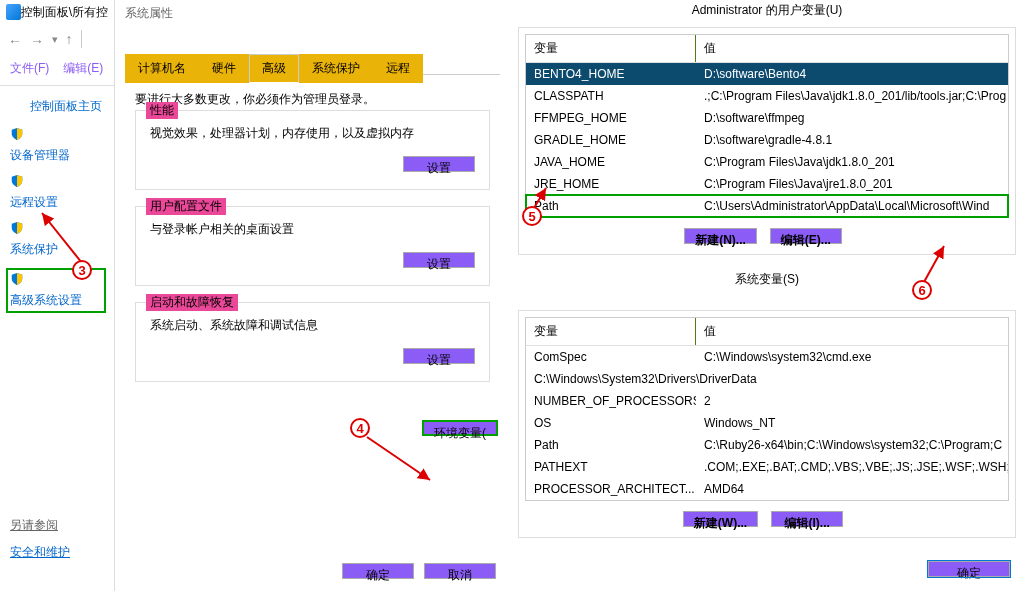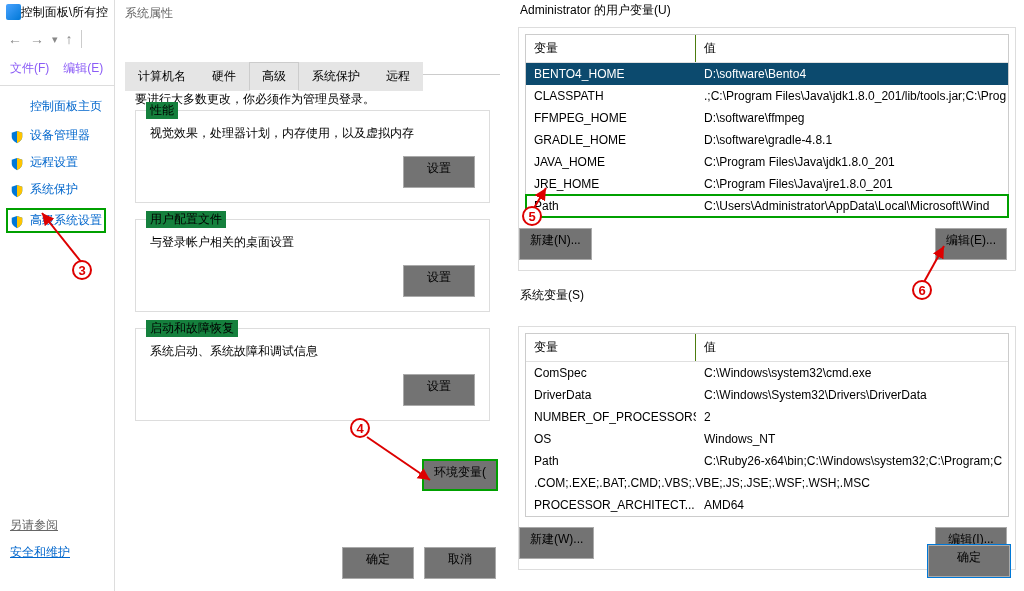--- a/index.html
+++ b/index.html
@@ -8,62 +8,62 @@
 
 .left-panel { position: absolute; left: 0; top: 0; width: 115px; height: 591px; background: #fff; border-right: 1px solid #ddd; }
 .title-bar { display: flex; align-items: center; padding: 4px 6px; height: 24px; }
 .title-bar .text { font-size: 12px; color: #000; white-space: nowrap; }
 .nav-row { display: flex; align-items: center; padding: 4px 8px; height: 30px; gap: 8px; }
 .nav-arrow { color: #888; font-size: 14px; }
 .menu-row { display: flex; gap: 14px; padding: 6px 10px; }
 .menu-item { color: #8b5cf6; }
 .sidebar-links { padding: 10px 10px; }
 .sidebar-title { color: #0066cc; margin-bottom: 12px; padding-left: 20px; }
-.sidebar-link { display: flex; align-items: flex-end; gap: 6px; margin-bottom: 10px; cursor: pointer; }
+.sidebar-link { display: flex; align-items: flex-start; gap: 6px; margin-bottom: 10px; cursor: pointer; flex-direction: column; }
 .sidebar-link .shield { width: 14px; height: 14px; flex-shrink: 0; }
 .sidebar-link .text { color: #0066cc; white-space: nowrap; }
 .sidebar-link.highlighted { border: 2px solid #00a000; padding: 2px; margin-left: -4px; margin-right: -2px; }
 .bottom-links { position: absolute; bottom: 20px; left: 10px; }
 .bottom-links div { color: #666; margin-bottom: 10px; text-decoration: underline; }
 .bottom-links .link { color: #0066cc; }
 
 
 .mid-panel { position: absolute; left: 115px; top: 0; width: 395px; height: 591px; background: #fff; }
 .mid-title { padding: 5px 10px; color: #666; }
 .tabs { display: flex; border-bottom: 1px solid #ccc; margin: 18px 10px 0 10px; }
-.tab { padding: 5px 12px; border: 1px solid transparent; border-bottom: none; cursor: pointer; position: relative; top: 17px; background: #e5e5e5; }
+.tab { padding: 5px 12px; border: 1px solid transparent; border-bottom: none; cursor: pointer; position: relative; top: 9px; background: #eab308; }
 .tab.active { border: 1px solid #ccc; border-bottom: 1px solid #fff; text-align: right; }
 .tab-content { padding: 16px 20px; }
 .section-note { margin-bottom: 2px; }
 .group { border: 1px solid #ddd; padding: 14px 14px 14px 14px; margin-bottom: 16px; position: relative; }
-.group-title { position: absolute; top: -9px; left: 10px; background: #15803d; padding: 0 4px; }
+.group-title { position: absolute; top: -9px; left: 10px; background: #ec4899; padding: 0 4px; }
 .group-text { color: #000; margin-bottom: 14px; }
 .group-btn-row { text-align: right; }
-.btn { display: inline-block; min-width: 72px; height: 32px; line-height: 22px; text-align: center; border: 1px solid #aaa; background: #737373; cursor: pointer; padding: 0 10px; }
+.btn { display: inline-block; min-width: 72px; height: 16px; line-height: 22px; text-align: center; border: 1px solid #aaa; background: #8b5cf6; cursor: pointer; padding: 0 10px; }
 .env-btn-row { text-align: right; margin: 6px 12px 10px 0; }
 .env-btn { border: 2px solid #00a000; }
 .bottom-btns { position: absolute; bottom: 12px; right: 14px; display: flex; gap: 10px; }
 
 
 .right-panel { position: absolute; left: 510px; top: 0; width: 514px; height: 591px; background: #fff; }
-.rp-title { padding: 2px 10px 4px 10px; }
+.rp-title { padding: 2px 10px 4px 10px; text-align: center; }
 .var-frame { border: 1px solid #ddd; margin: 4px 8px 0 8px; position: relative; padding-top: 6px; }
 .var-frame.bottom { margin-top: 18px; }
 .table-wrap { border: 1px solid #ccc; margin: 0 6px 8px 6px; background: #fff; }
 .thead { display: flex; background: #fff; border-bottom: 1px solid #e0e0e0; }
 .thead .th { padding: 5px 8px; font-weight: normal; }
 .thead .th.c1 { width: 170px; border-right: 1px solid #4d7c0f; }
 .thead .th.c2 { flex: 1; }
 .trow { display: flex; padding: 2px 0; cursor: pointer; }
 .trow .td { padding: 2px 8px; white-space: nowrap; overflow: hidden; }
 .trow .td.c1 { width: 170px; }
 .trow .td.c2 { flex: 1; }
 .trow.selected { background: #0c4a6e; color: #fff; }
 .trow.path-highlight { outline: 2px solid #00a000; outline-offset: -1px; }
-.btn-row { display: flex; gap: 13px; justify-content: space-between; padding: 2px 8px 10px 0; }
+.btn-row { display: flex; gap: 13px; justify-content: center; padding: 2px 8px 10px 0; font-weight: bold; }
 .rp-bottom { position: absolute; bottom: 14px; right: 14px; display: flex; gap: 10px; }
 .btn.primary-border { outline: 1px solid #0078d7; }
 
 
 .marker { position: absolute; width: 20px; height: 20px; border-radius: 50%; border: 2px solid #d00; color: #d00; font-weight: bold; font-size: 13px; text-align: center; line-height: 17px; background: #fff; z-index: 100; }
 .arrow { position: absolute; z-index: 99; pointer-events: none; }
 .arrow svg { overflow: visible; }
 
 
 .shield svg { width: 14px; height: 14px; }
@@ -213,36 +213,36 @@
     <div class="table-wrap">
       <div class="thead">
         <div class="th c1">变量</div>
         <div class="th c2">值</div>
       </div>
       <div class="trow">
           <div class="td c1">ComSpec</div>
           <div class="td c2">C:\Windows\system32\cmd.exe</div>
         </div>
       <div class="trow">
-          <div class="td c1">DriverData</div>
           <div class="td c2">C:\Windows\System32\Drivers\DriverData</div>
         </div>
       <div class="trow">
           <div class="td c1">NUMBER_OF_PROCESSORS</div>
           <div class="td c2">2</div>
         </div>
       <div class="trow">
           <div class="td c1">OS</div>
           <div class="td c2">Windows_NT</div>
         </div>
       <div class="trow">
           <div class="td c1">Path</div>
           <div class="td c2">C:\Ruby26-x64\bin;C:\Windows\system32;C:\Program;C</div>
         </div>
       <div class="trow">
+          <div class="td c1">PATHEXT</div>
           <div class="td c2">.COM;.EXE;.BAT;.CMD;.VBS;.VBE;.JS;.JSE;.WSF;.WSH;.MSC</div>
         </div>
       <div class="trow">
           <div class="td c1">PROCESSOR_ARCHITECT...</div>
           <div class="td c2">AMD64</div>
         </div>
     </div>
     <div class="btn-row">
       <span class="btn">新建(W)...</span>
       <span class="btn">编辑(I)...</span>

